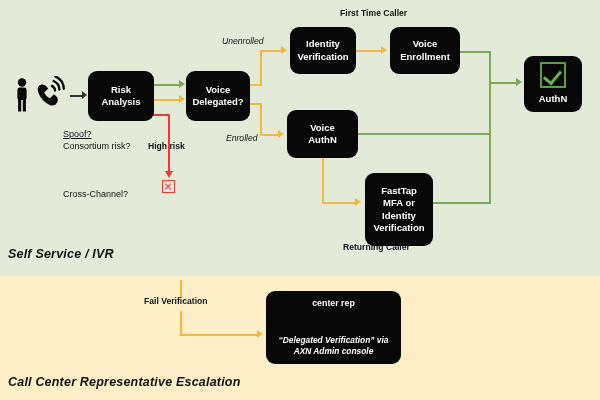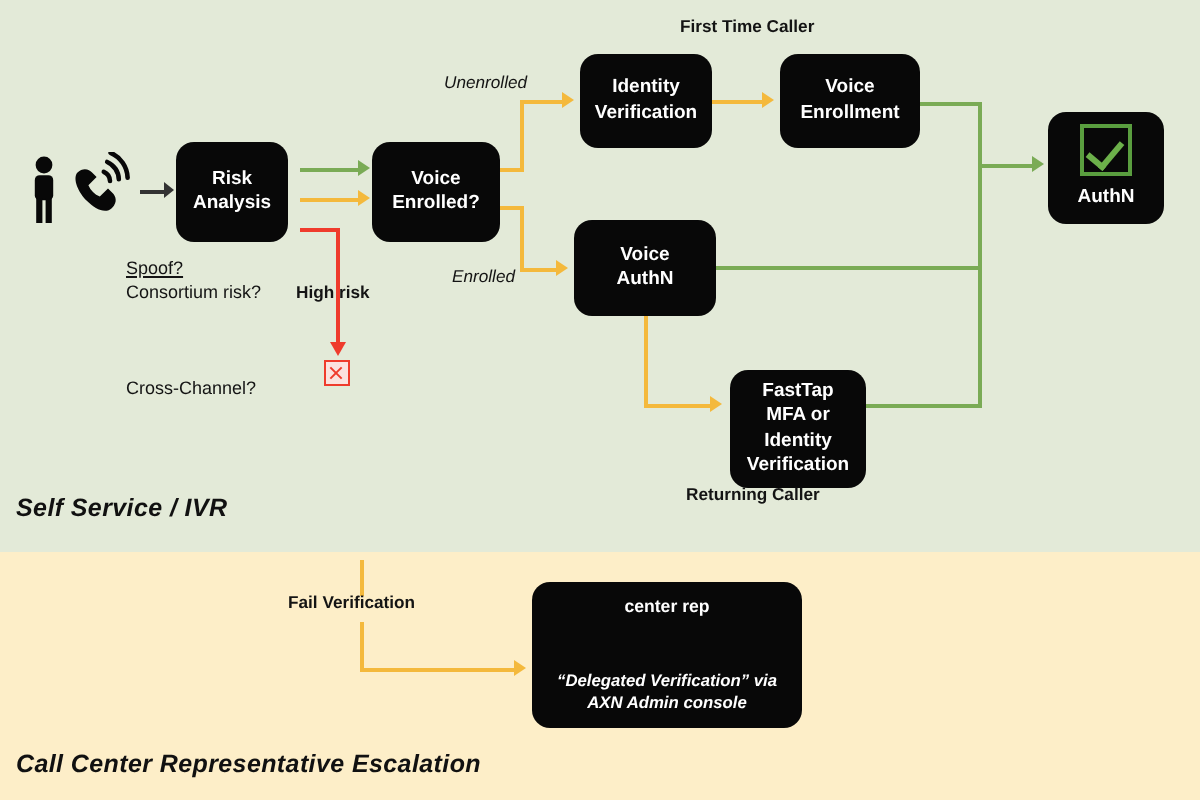--- a/index.html
+++ b/index.html
@@ -54,26 +54,26 @@
     flex-direction: column;
     align-items: center;
     justify-content: center;
     text-align: center;
     box-sizing: border-box;
     padding: 2px 4px;
     z-index: 5;
   }
   .node .ln { display: block; white-space: nowrap; }
 
-  #node-risk     { left: 88px;  top: 71px;  width: 56px;  height: 50px; }
+  #node-risk     { left: 88px;  top: 71px;  width: 66px;  height: 50px; }
   #node-enrolled { left: 186px; top: 71px;  width: 64px;  height: 50px; }
   #node-idv      { left: 290px; top: 27px;  width: 66px;  height: 47px; }
   #node-venroll  { left: 390px; top: 27px;  width: 70px;  height: 47px; }
   #node-vauthn   { left: 287px; top: 110px; width: 71px;  height: 48px; }
-  #node-fasttap  { left: 365px; top: 173px; width: 68px;  height: 59px; margin-top: 12px; }
+  #node-fasttap  { left: 365px; top: 173px; width: 68px;  height: 73px; }
   #node-authn    { left: 524px; top: 56px;  width: 58px;  height: 56px; }
   #node-callrep  { left: 266px; top: 291px; width: 135px; height: 73px;
                    font-size: 8.8px; line-height: 11.5px; padding: 6px 6px; }
   #node-callrep .sub {
     font-style: italic;
     font-weight: bold;
     margin-top: 25px;
     font-size: 8.4px;
     line-height: 11px;
   }
@@ -237,21 +237,21 @@
   <div class="seg h y" style="left:180px; top:334px; width:78px;"></div>
   <div class="arrow right y" style="left:257px; top:330px;"></div>
 
   <div class="node" id="node-risk">
     <span class="ln">Risk</span>
     <span class="ln">Analysis</span>
   </div>
 
   <div class="node" id="node-enrolled">
     <span class="ln">Voice</span>
-    <span class="ln">Enrolled?</span>
+    <span class="ln">Delegated?</span>
   </div>
 
   <div class="node" id="node-idv">
     <span class="ln">Identity</span>
     <span class="ln">Verification</span>
   </div>
 
   <div class="node" id="node-venroll">
     <span class="ln">Voice</span>
     <span class="ln">Enrollment</span>

